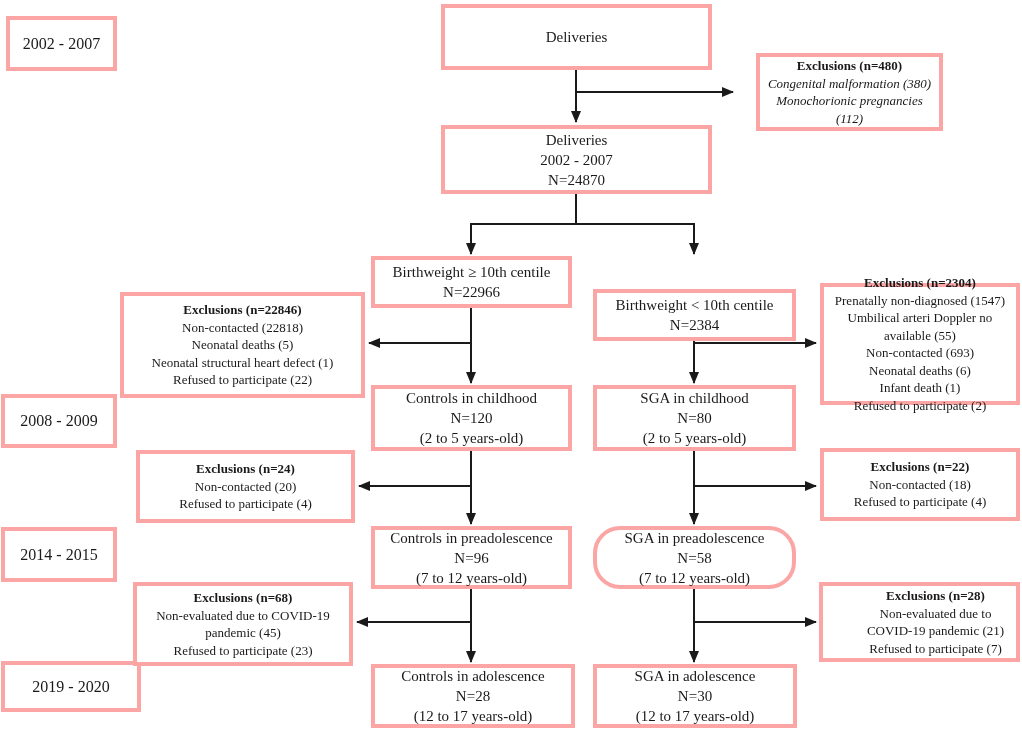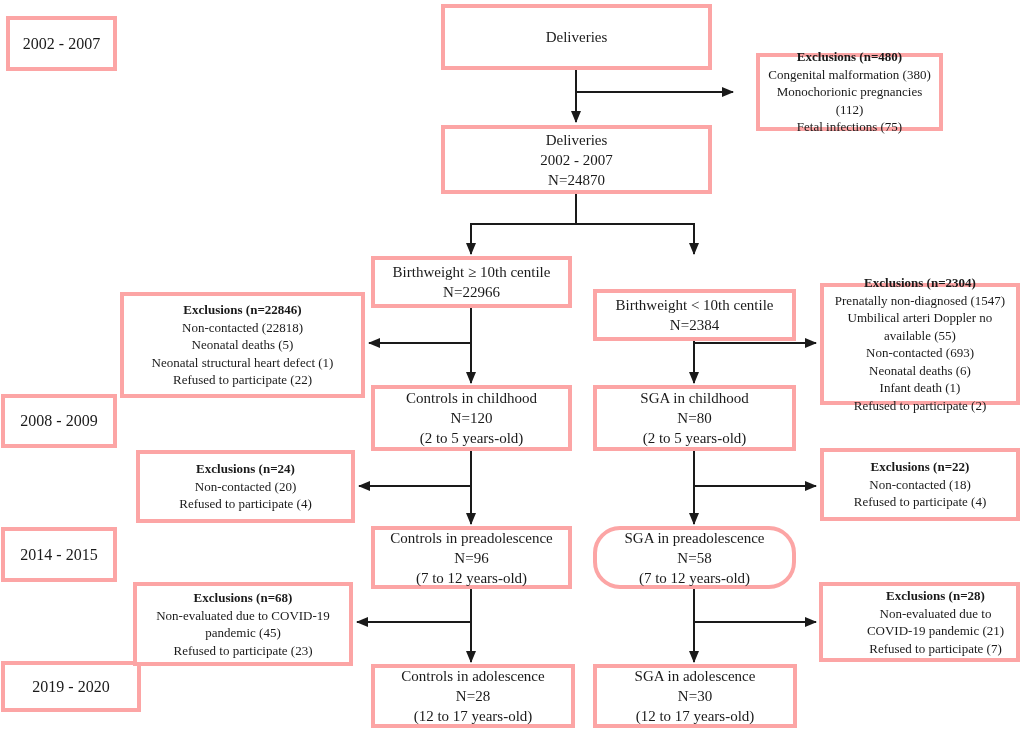--- a/index.html
+++ b/index.html
@@ -129,24 +129,23 @@
     </div>
 
   <div class="box node" style="left:593px; top:664px; width:204px; height:64px;">
       <div class="ln">SGA in adolescence</div>
       <div class="ln">N=30</div>
       <div class="ln">(12 to 17 years-old)</div>
     </div>
 
   <div class="box excl" style="left:737px; top:53px; width:187px; height:78px;margin-left:19px;">
     <div class="excl-header">Exclusions (n=480)</div>
-    <div class="excl-items" style="width:100%;">
+    <div class="excl-items" style="width:100%;font-style:italic;">
         <div class="ln">Congenital malformation (380)</div>
         <div class="ln">Monochorionic pregnancies (112)</div>
-        <div class="ln">Fetal infections (75)</div>
       </div>
   </div>
 
   <div class="box excl" style="left:120px; top:292px; width:245px; height:106px;">
     <div class="excl-header">Exclusions (n=22846)</div>
     <div class="excl-items" style="width:100%;">
         <div class="ln">Non-contacted (22818)</div>
         <div class="ln">Neonatal deaths (5)</div>
         <div class="ln">Neonatal structural heart defect (1)</div>
         <div class="ln">Refused to participate (22)</div>

